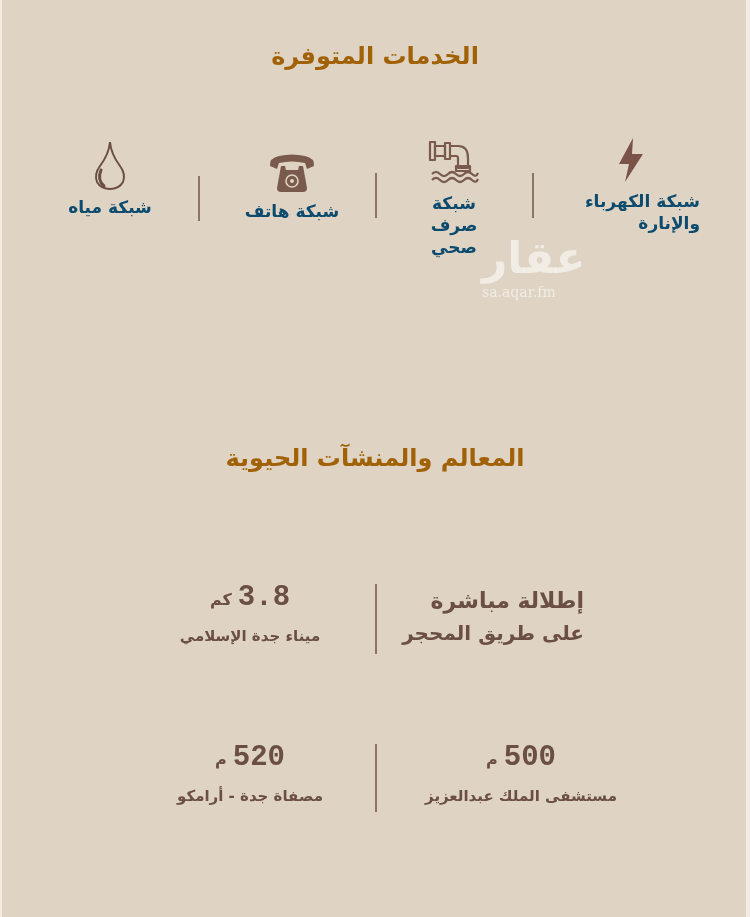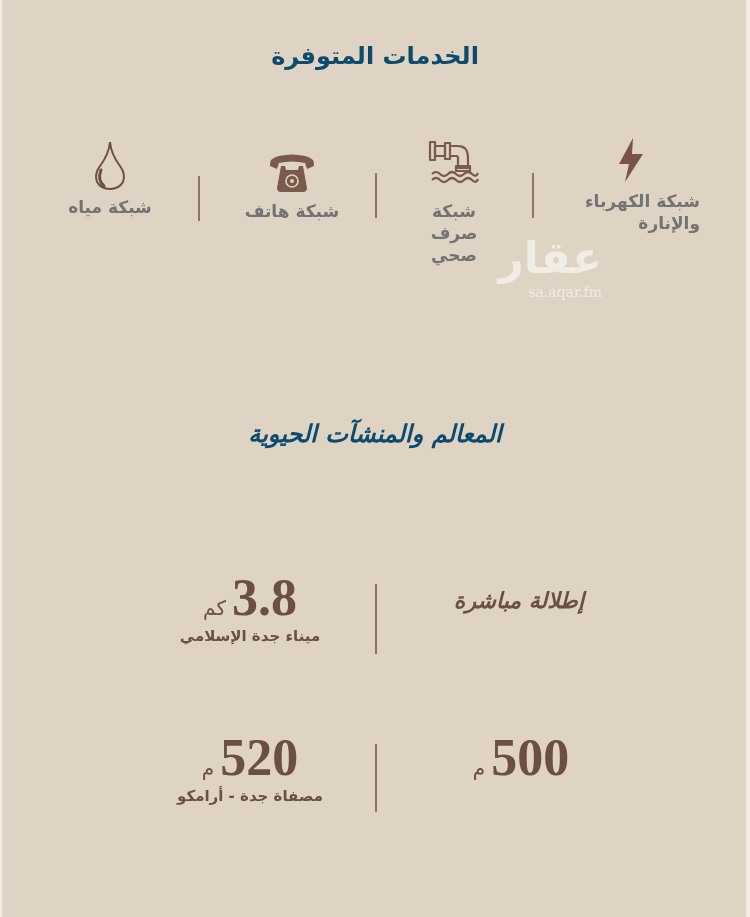--- a/index.html
+++ b/index.html
@@ -7,40 +7,40 @@
       width: 750px; height: 917px; overflow: hidden;
       background: #f3ebe4;
       font-family: "DejaVu Sans", sans-serif;
     }
     .panel {
       position: absolute; left: 2px; top: 0; width: 744px; height: 917px;
       background: #dfd4c4;
     }
     .title {
       position: absolute; left: 0; width: 750px; text-align: center;
-      color: #0c4a6e; font-weight: bold; font-size: 24px;
+      color: #a16207; font-weight: bold; font-size: 24px;
       direction: rtl;
     }
     .svc {
       position: absolute; text-align: center; direction: rtl;
-      color: #737373; font-weight: bold; font-size: 17px; line-height: 22px;
+      color: #0c4a6e; font-weight: bold; font-size: 17px; line-height: 22px;
     }
     .svc .icon { display: block; margin: 0 auto 6px auto; }
     .vdiv { position: absolute; width: 2px; background: #8b756a; }
     .stat {
       position: absolute; direction: rtl; text-align: center;
       color: #6b4e44;
     }
     .stat .num-row { display: flex; justify-content: center; align-items: baseline; gap: 6px; direction: rtl; }
-    .stat .num { font-family: Liberation Serif, serif; font-weight: bold; font-size: 52px; line-height: 44px; direction: ltr; }
-    .stat .unit { font-weight: normal; font-size: 20px; }
+    .stat .num { font-family: Liberation Mono, monospace; font-weight: bold; font-size: 29px; line-height: 44px; direction: ltr; }
+    .stat .unit { font-weight: bold; font-size: 16px; }
     .stat .label { font-weight: bold; font-size: 15px; line-height: 28px; margin-top: 2px; }
-    .stat .headline { font-weight: bold; font-size: 22px; line-height: 32px; font-style: italic; }
+    .stat .headline { font-weight: bold; font-size: 22px; line-height: 32px; }
     .watermark {
-      position: absolute; left: 482px; top: 232px; width: 120px; text-align: right;
+      position: absolute; left: 482px; top: 232px; width: 120px; text-align: left;
       color: rgba(255,255,255,0.55);
     }
     .watermark .wm-logo { font-size: 44px; line-height: 52px; font-weight: bold; direction: rtl; }
     .watermark .wm-url { font-family: "DejaVu Serif", serif; font-size: 14px; line-height: 16px; }
   </style>
 </head>
 <body>
 
 <div class="panel"></div>
 
@@ -58,21 +58,21 @@
     <g fill="none" stroke="#7a5a4c" stroke-width="2.2" stroke-linejoin="round">
       <rect x="2" y="4" width="5" height="18"></rect>
       <rect x="7" y="8" width="10" height="10"></rect>
       <rect x="17" y="5" width="5" height="16"></rect>
       <path d="M22 8 H30 Q40 8 40 20 V30 H30 V20 Q30 18 28 18 H22"></path>
       <rect x="28" y="28" width="14" height="5"></rect>
       <path d="M4 36 Q8 32 12 36 T20 36 T28 36 T36 36 T44 36 T50 35"></path>
       <path d="M4 42 Q8 38 12 42 T20 42 T28 42 T36 42 T44 42 T50 41"></path>
     </g>
   </svg>
-  <div style="width:96px;margin:16px auto;">شبكة صرف صحي</div>
+  <div style="width:96px;margin:8px auto;">شبكة صرف صحي</div>
 </div>
 
 <div class="svc" style="left:232px; top:152px; width:120px;">
   <svg class="icon" width="50" height="42" viewBox="0 0 50 42">
     <path d="M3 14 Q2 6 12 4 Q25 1 38 4 Q48 6 47 14 L40 17 L38 11 Q25 8 12 11 L10 17 Z" fill="#7a5a4c"></path>
     <path d="M14 14 L18 14 L19 18 L31 18 L32 14 L36 14 L40 36 Q40 40 36 40 L14 40 Q10 40 10 36 Z" fill="#7a5a4c"></path>
     <circle cx="25" cy="29" r="6" fill="none" stroke="#dfd4c4" stroke-width="1.6"></circle>
     <circle cx="25" cy="29" r="2" fill="#dfd4c4"></circle>
   </svg>
   <div>شبكة هاتف</div>
@@ -88,41 +88,43 @@
 
 <div class="vdiv" style="left:532px; top:173px; height:45px;"></div>
 <div class="vdiv" style="left:375px; top:173px; height:45px;"></div>
 <div class="vdiv" style="left:198px; top:176px; height:45px;"></div>
 
 <div class="watermark">
   <div class="wm-logo">عقار</div>
   <div class="wm-url">sa.aqar.fm</div>
 </div>
 
-<div class="title" style="top:420px;font-style:italic;">المعالم والمنشآت الحيوية</div>
+<div class="title" style="top:444px;">المعالم والمنشآت الحيوية</div>
 
 <div class="stat" style="left:400px; top:585px; width:220px;">
   <div class="headline" style="text-align:right; padding-right:36px;">إطلالة مباشرة</div>
+  <div class="label" style="text-align:right; padding-right:36px; font-size:20px;">على طريق المحجر</div>
 </div>
 
 <div class="stat" style="left:140px; top:576px; width:220px;">
   <div class="num-row">
     <span class="num">3.8</span>
     <span class="unit">كم</span>
   </div>
   <div class="label">ميناء جدة الإسلامي</div>
 </div>
 
 <div class="vdiv" style="left:375px; top:584px; height:70px;"></div>
 
 <div class="stat" style="left:396px; top:736px; width:250px;">
   <div class="num-row">
     <span class="num">500</span>
     <span class="unit">م</span>
   </div>
+  <div class="label">مستشفى الملك عبدالعزيز</div>
 </div>
 
 <div class="stat" style="left:140px; top:736px; width:220px;">
   <div class="num-row">
     <span class="num">520</span>
     <span class="unit">م</span>
   </div>
   <div class="label">مصفاة جدة - أرامكو</div>
 </div>
 

